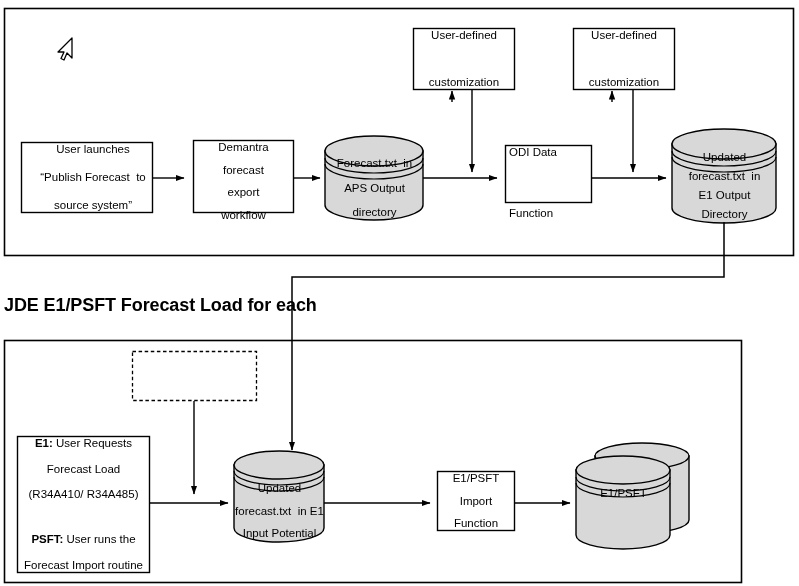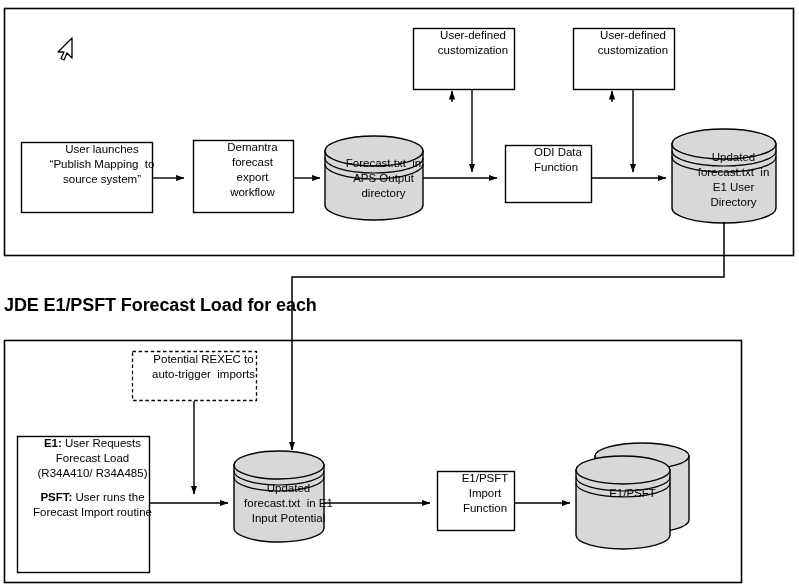--- a/index.html
+++ b/index.html
@@ -22,28 +22,27 @@
     left: 0;
     top: 0;
     width: 799px;
     height: 586px;
   }
   .node-text {
     position: absolute;
     display: flex;
     flex-direction: column;
     align-items: center;
-    justify-content: flex-start;
+    justify-content: space-between;
     text-align: center;
     font-size: 11.5px;
     line-height: 15px;
     color: #000000;
     pointer-events: none;
     white-space: pre;
-    margin-left: 9px;
   }
   .node-text .ln { display: block; }
   .section-title {
     position: absolute;
     font-size: 18px;
     font-weight: bold;
     line-height: 17px;
     color: #000000;
     letter-spacing: -0.1px;
   }
@@ -147,21 +146,21 @@
 
       <path d="M576,470 L576,535 A47,14 0 0 0 670,535 L670,470 Z" fill="#d8d8d8" stroke="#000000" stroke-width="1.4"></path>
       <ellipse cx="623" cy="470" rx="47" ry="14" fill="#d8d8d8" stroke="#000000" stroke-width="1.4"></ellipse>
       <path d="M576,477 A47,14 0 0 0 670,477" fill="none" stroke="#000000" stroke-width="1.2"></path>
       <path d="M576,483 A47,14 0 0 0 670,483" fill="none" stroke="#000000" stroke-width="1.2"></path>
     </g>
   </svg>
 
   <div class="node-text" style="left:21px; top:142px; width:144px; height:71px;">
     <span class="ln">User launches</span>
-    <span class="ln">“Publish Mapping  to</span>
+    <span class="ln">“Publish Forecast  to</span>
     <span class="ln">source system”</span>
   </div>
 
   <div class="node-text" style="left:193px; top:140px; width:101px; height:83px;">
     <span class="ln">Demantra</span>
     <span class="ln">forecast</span>
     <span class="ln">export</span>
     <span class="ln">workflow</span>
   </div>
 
@@ -174,40 +173,36 @@
   <div class="node-text" style="left:413px; top:28px; width:102px; height:62px;">
     <span class="ln">User-defined</span>
     <span class="ln">customization</span>
   </div>
 
   <div class="node-text" style="left:573px; top:28px; width:102px; height:62px;">
     <span class="ln">User-defined</span>
     <span class="ln">customization</span>
   </div>
 
-  <div class="node-text" style="left:505px; top:145px; width:87px; height:76px; align-items:flex-start; padding-left:20px; box-sizing:border-box;">
+  <div class="node-text" style="left:505px; top:145px; width:87px; height:76px; align-items:flex-start; padding-left:4px; box-sizing:border-box;">
     <span class="ln">ODI Data</span>
     <span class="ln">Function</span>
   </div>
 
   <div class="node-text" style="left:672px; top:150px; width:105px; height:72px;">
     <span class="ln">Updated</span>
     <span class="ln">forecast.txt  in</span>
-    <span class="ln">E1 User</span>
+    <span class="ln">E1 Output</span>
     <span class="ln">Directory</span>
   </div>
 
   <div class="section-title" style="left:4px; top:297px; width:330px;">
     <div>JDE E1/PSFT Forecast Load for each</div>
   </div>
 
-  <div class="node-text" style="left:132px; top:352px; width:125px; height:36px;">
-    <span class="ln">Potential REXEC to</span>
-    <span class="ln">auto-trigger  imports</span>
-  </div>
 
   <div class="node-text" style="left:17px; top:436px; width:133px; height:137px;">
     <span class="ln"><b class="bold-lead">E1:</b><span> User Requests</span></span>
     <span class="ln">Forecast Load</span>
     <span class="ln">(R34A410/ R34A485)</span>
     <span class="ln spacer-line"></span>
     <span class="ln"><b class="bold-lead">PSFT:</b><span> User runs the</span></span>
     <span class="ln">Forecast Import routine</span>
   </div>
 

